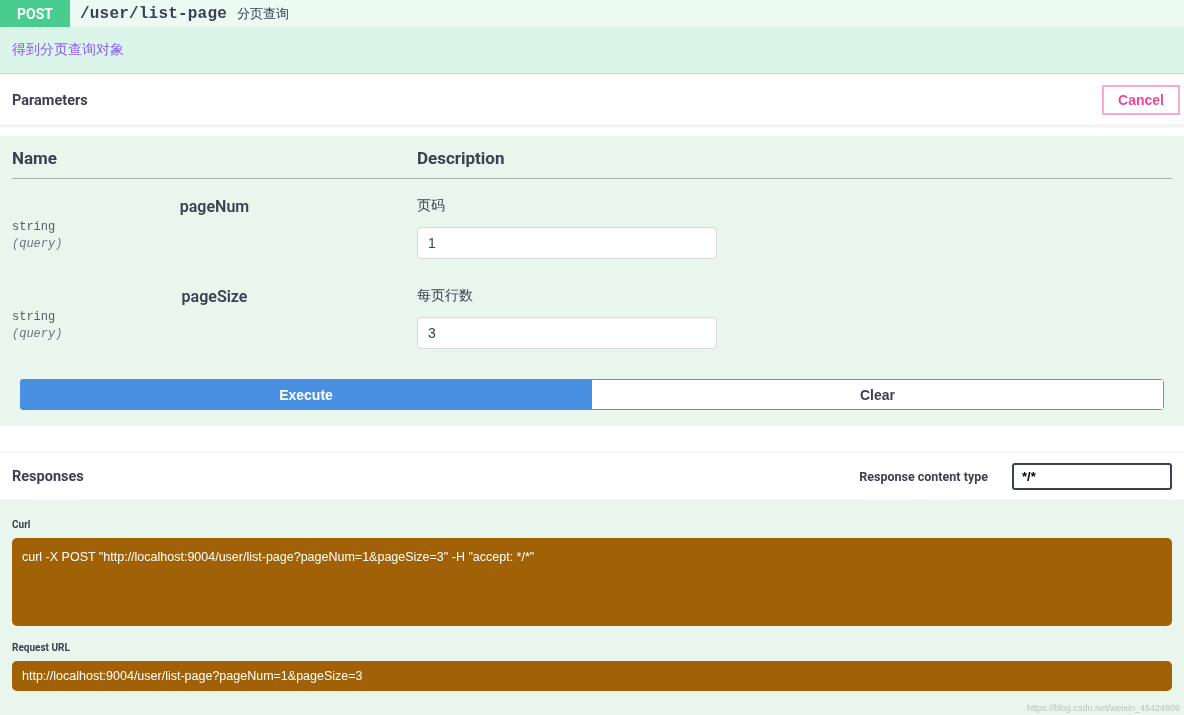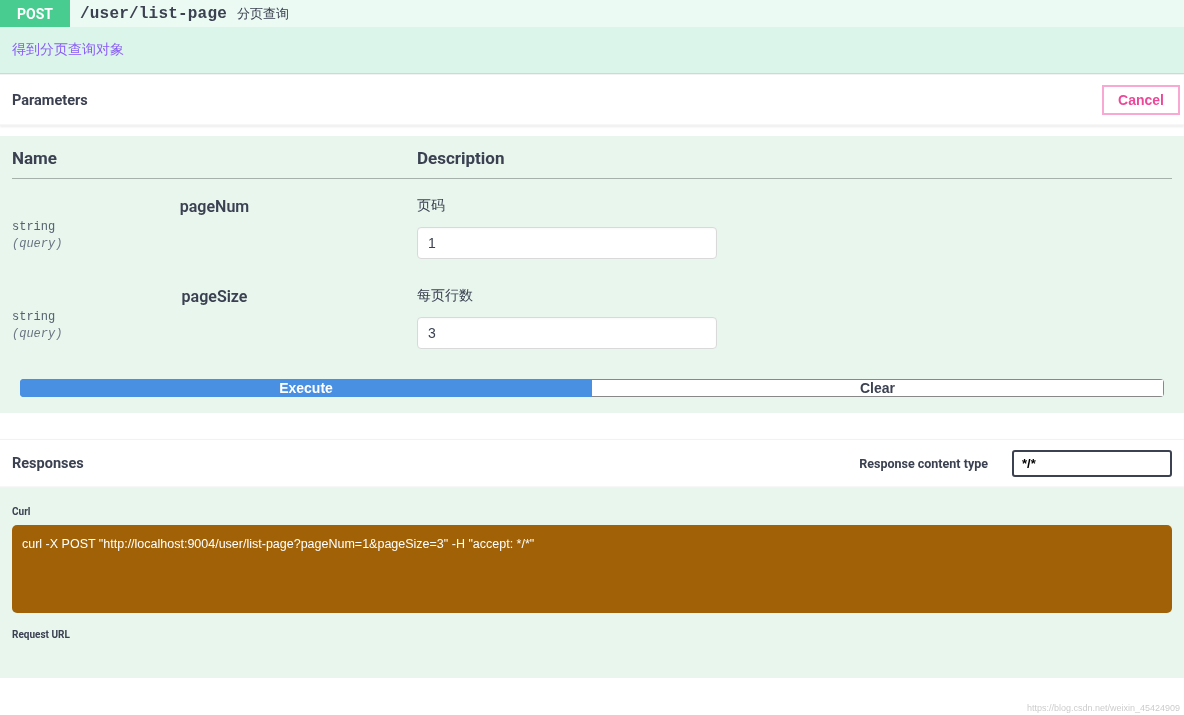--- a/index.html
+++ b/index.html
@@ -146,21 +146,21 @@
   }
 
   .btn-row {
     display: flex;
     margin: 20px 8px 0 8px;
     border-radius: 4px;
     overflow: hidden;
   }
   .btn-execute, .btn-clear {
     flex: 1 1 50%;
-    height: 18px;
+    height: 31px;
     font-size: 14px;
     font-weight: 700;
     cursor: pointer;
     border: none;
     display: flex;
     align-items: center;
     justify-content: center;
   }
   .btn-execute {
     background: #4990e2;
@@ -311,15 +311,16 @@
       </select>
     </span>
   </div>
 </div>
 
 <div class="responses-body">
   <div class="code-label">Curl</div>
   <pre class="code-block">curl -X POST "http://localhost:9004/user/list-page?pageNum=1&amp;pageSize=3" -H "accept: */*"</pre>
 
   <div class="code-label">Request URL</div>
+  <pre class="code-block short">http://localhost:9004/user/list-page?pageNum=1&amp;pageSize=3</pre>
 </div>
 
 <div class="watermark">https://blog.csdn.net/weixin_45424909</div>
 
 </body></html>

